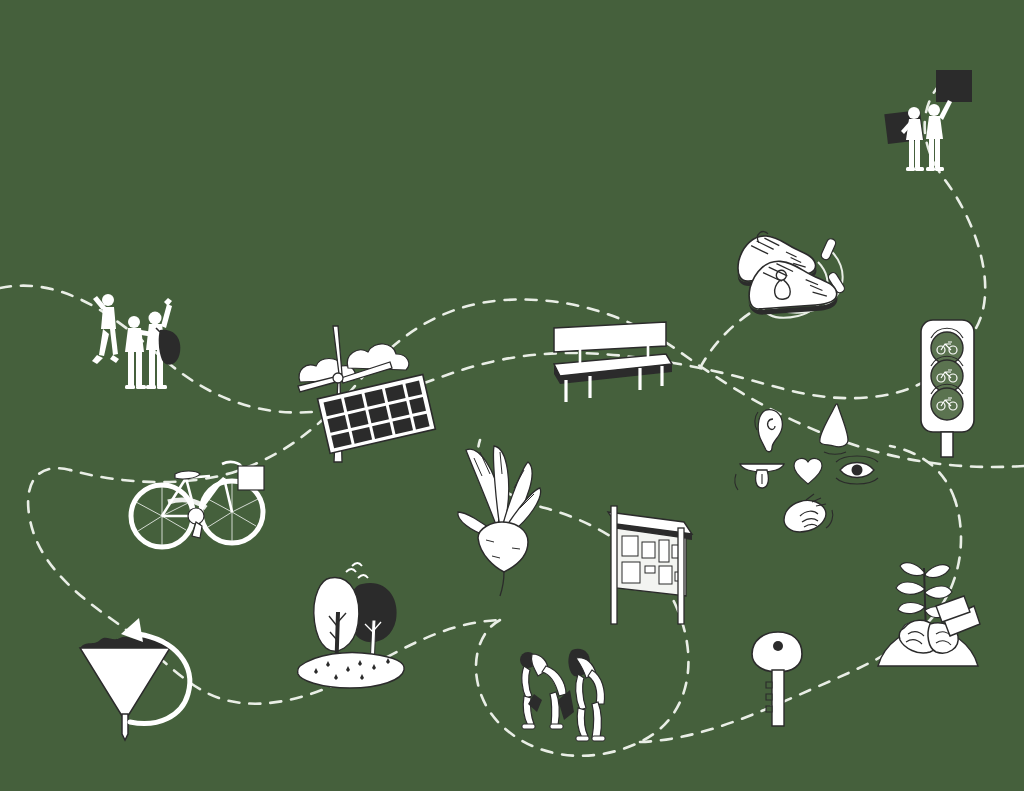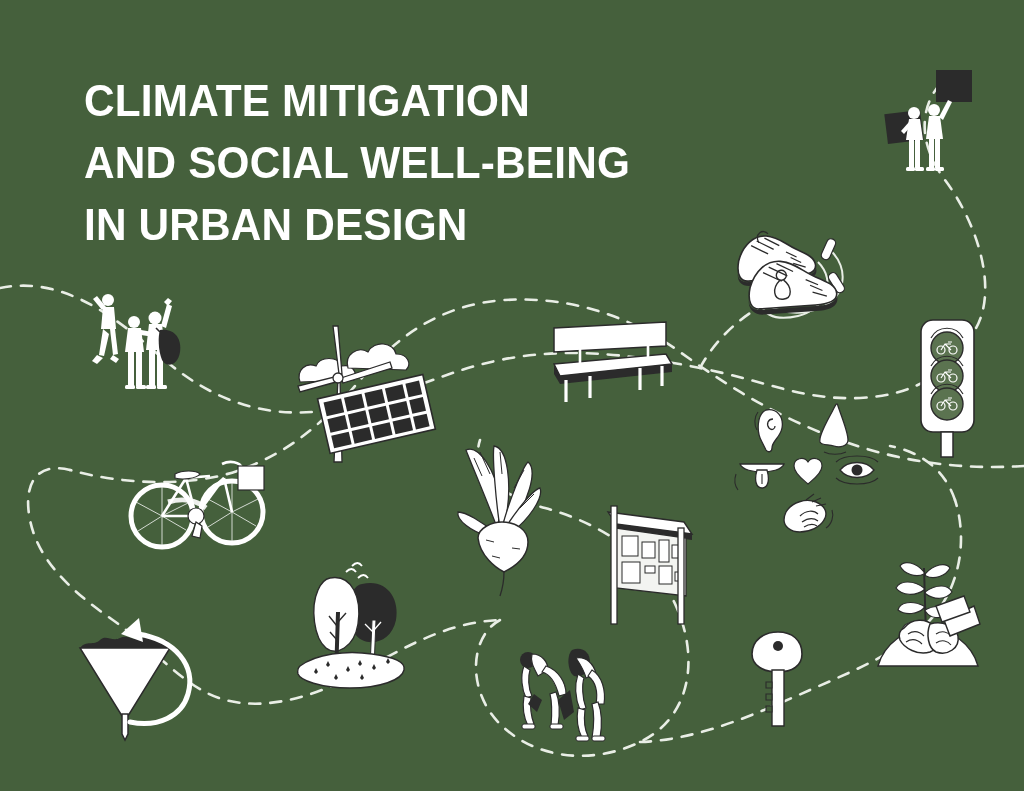--- a/index.html
+++ b/index.html
@@ -440,19 +440,14 @@
       <g stroke="#2b2b2b" stroke-width="1.1" fill="none">
         <path d="M908,634 C 914,630 920,632 924,636"></path>
         <path d="M906,642 C 912,638 918,640 922,644"></path>
         <path d="M936,634 C 942,630 948,632 951,636"></path>
         <path d="M936,643 C 942,639 948,641 951,645"></path>
       </g>
     </g>
 
   </svg>
 
-  <div class="title-block">
-    <div class="title-line" style="color: rgb(255, 255, 255);">CLIMATE MITIGATION</div>
-    <div class="title-line" style="color: rgb(255, 255, 255);">AND SOCIAL WELL-BEING</div>
-    <div class="title-line" style="color: rgb(255, 255, 255);">IN URBAN DESIGN</div>
-  </div>
 
 </div>
 
 </body></html>

